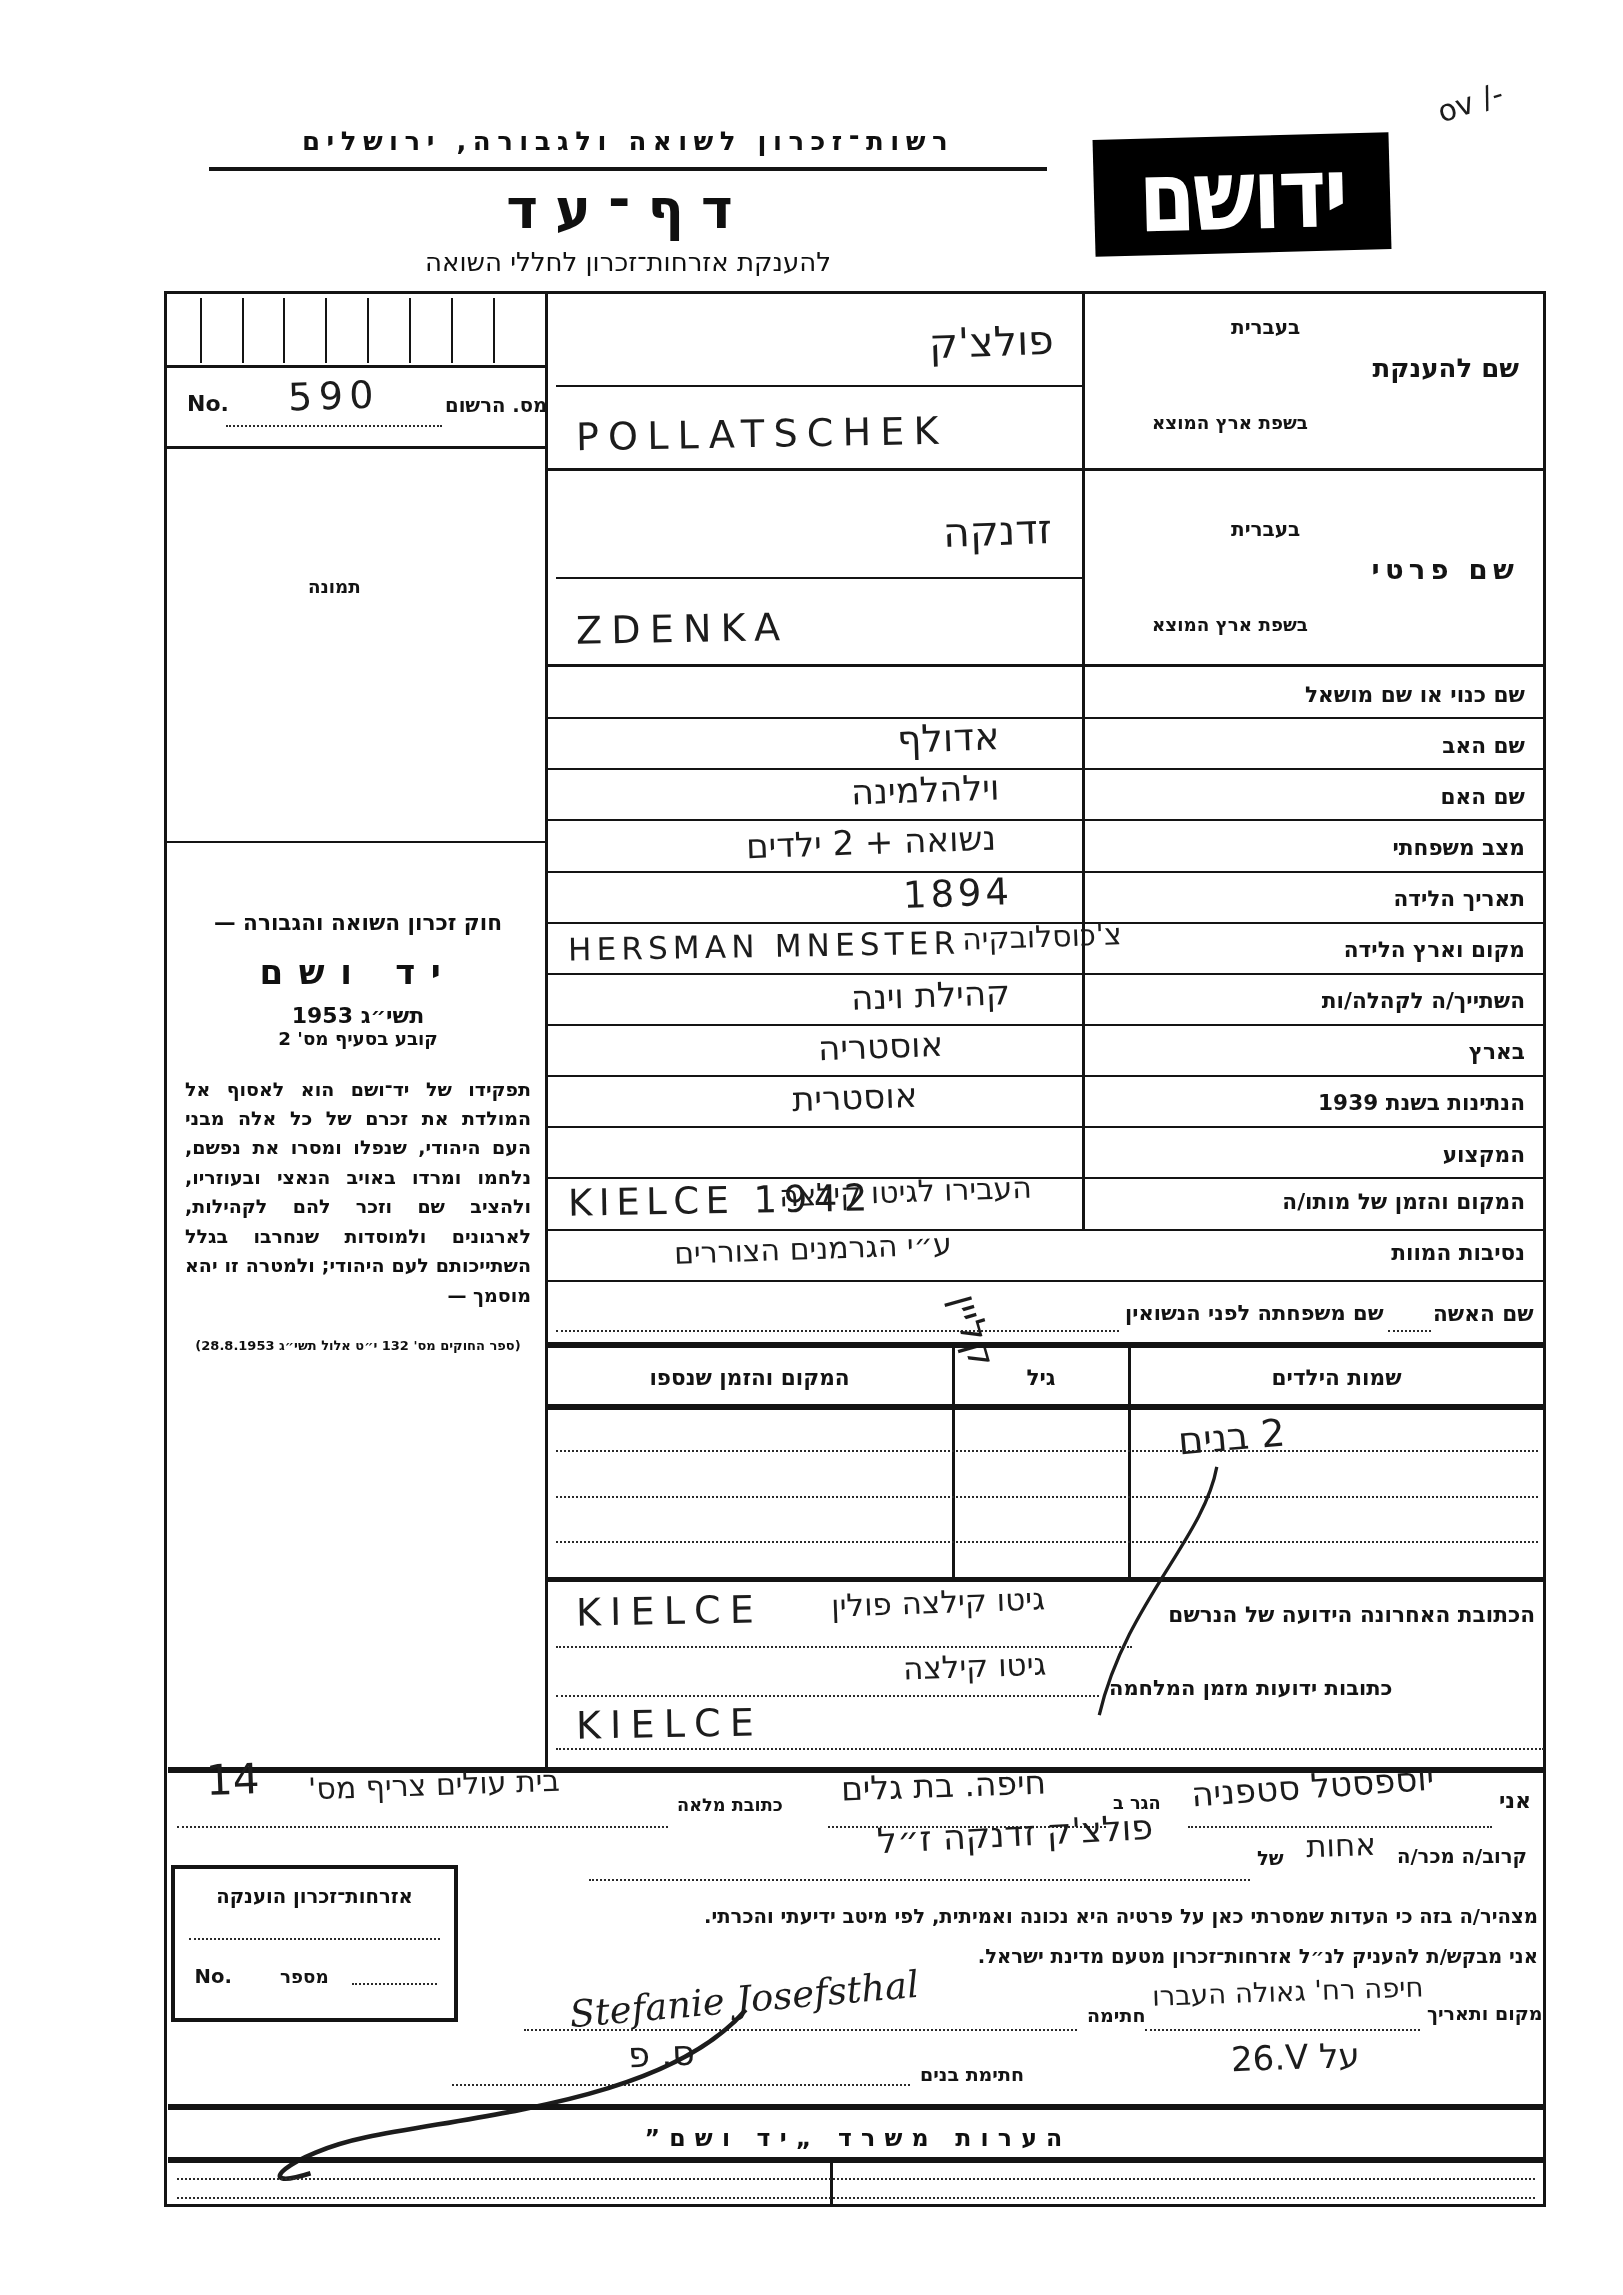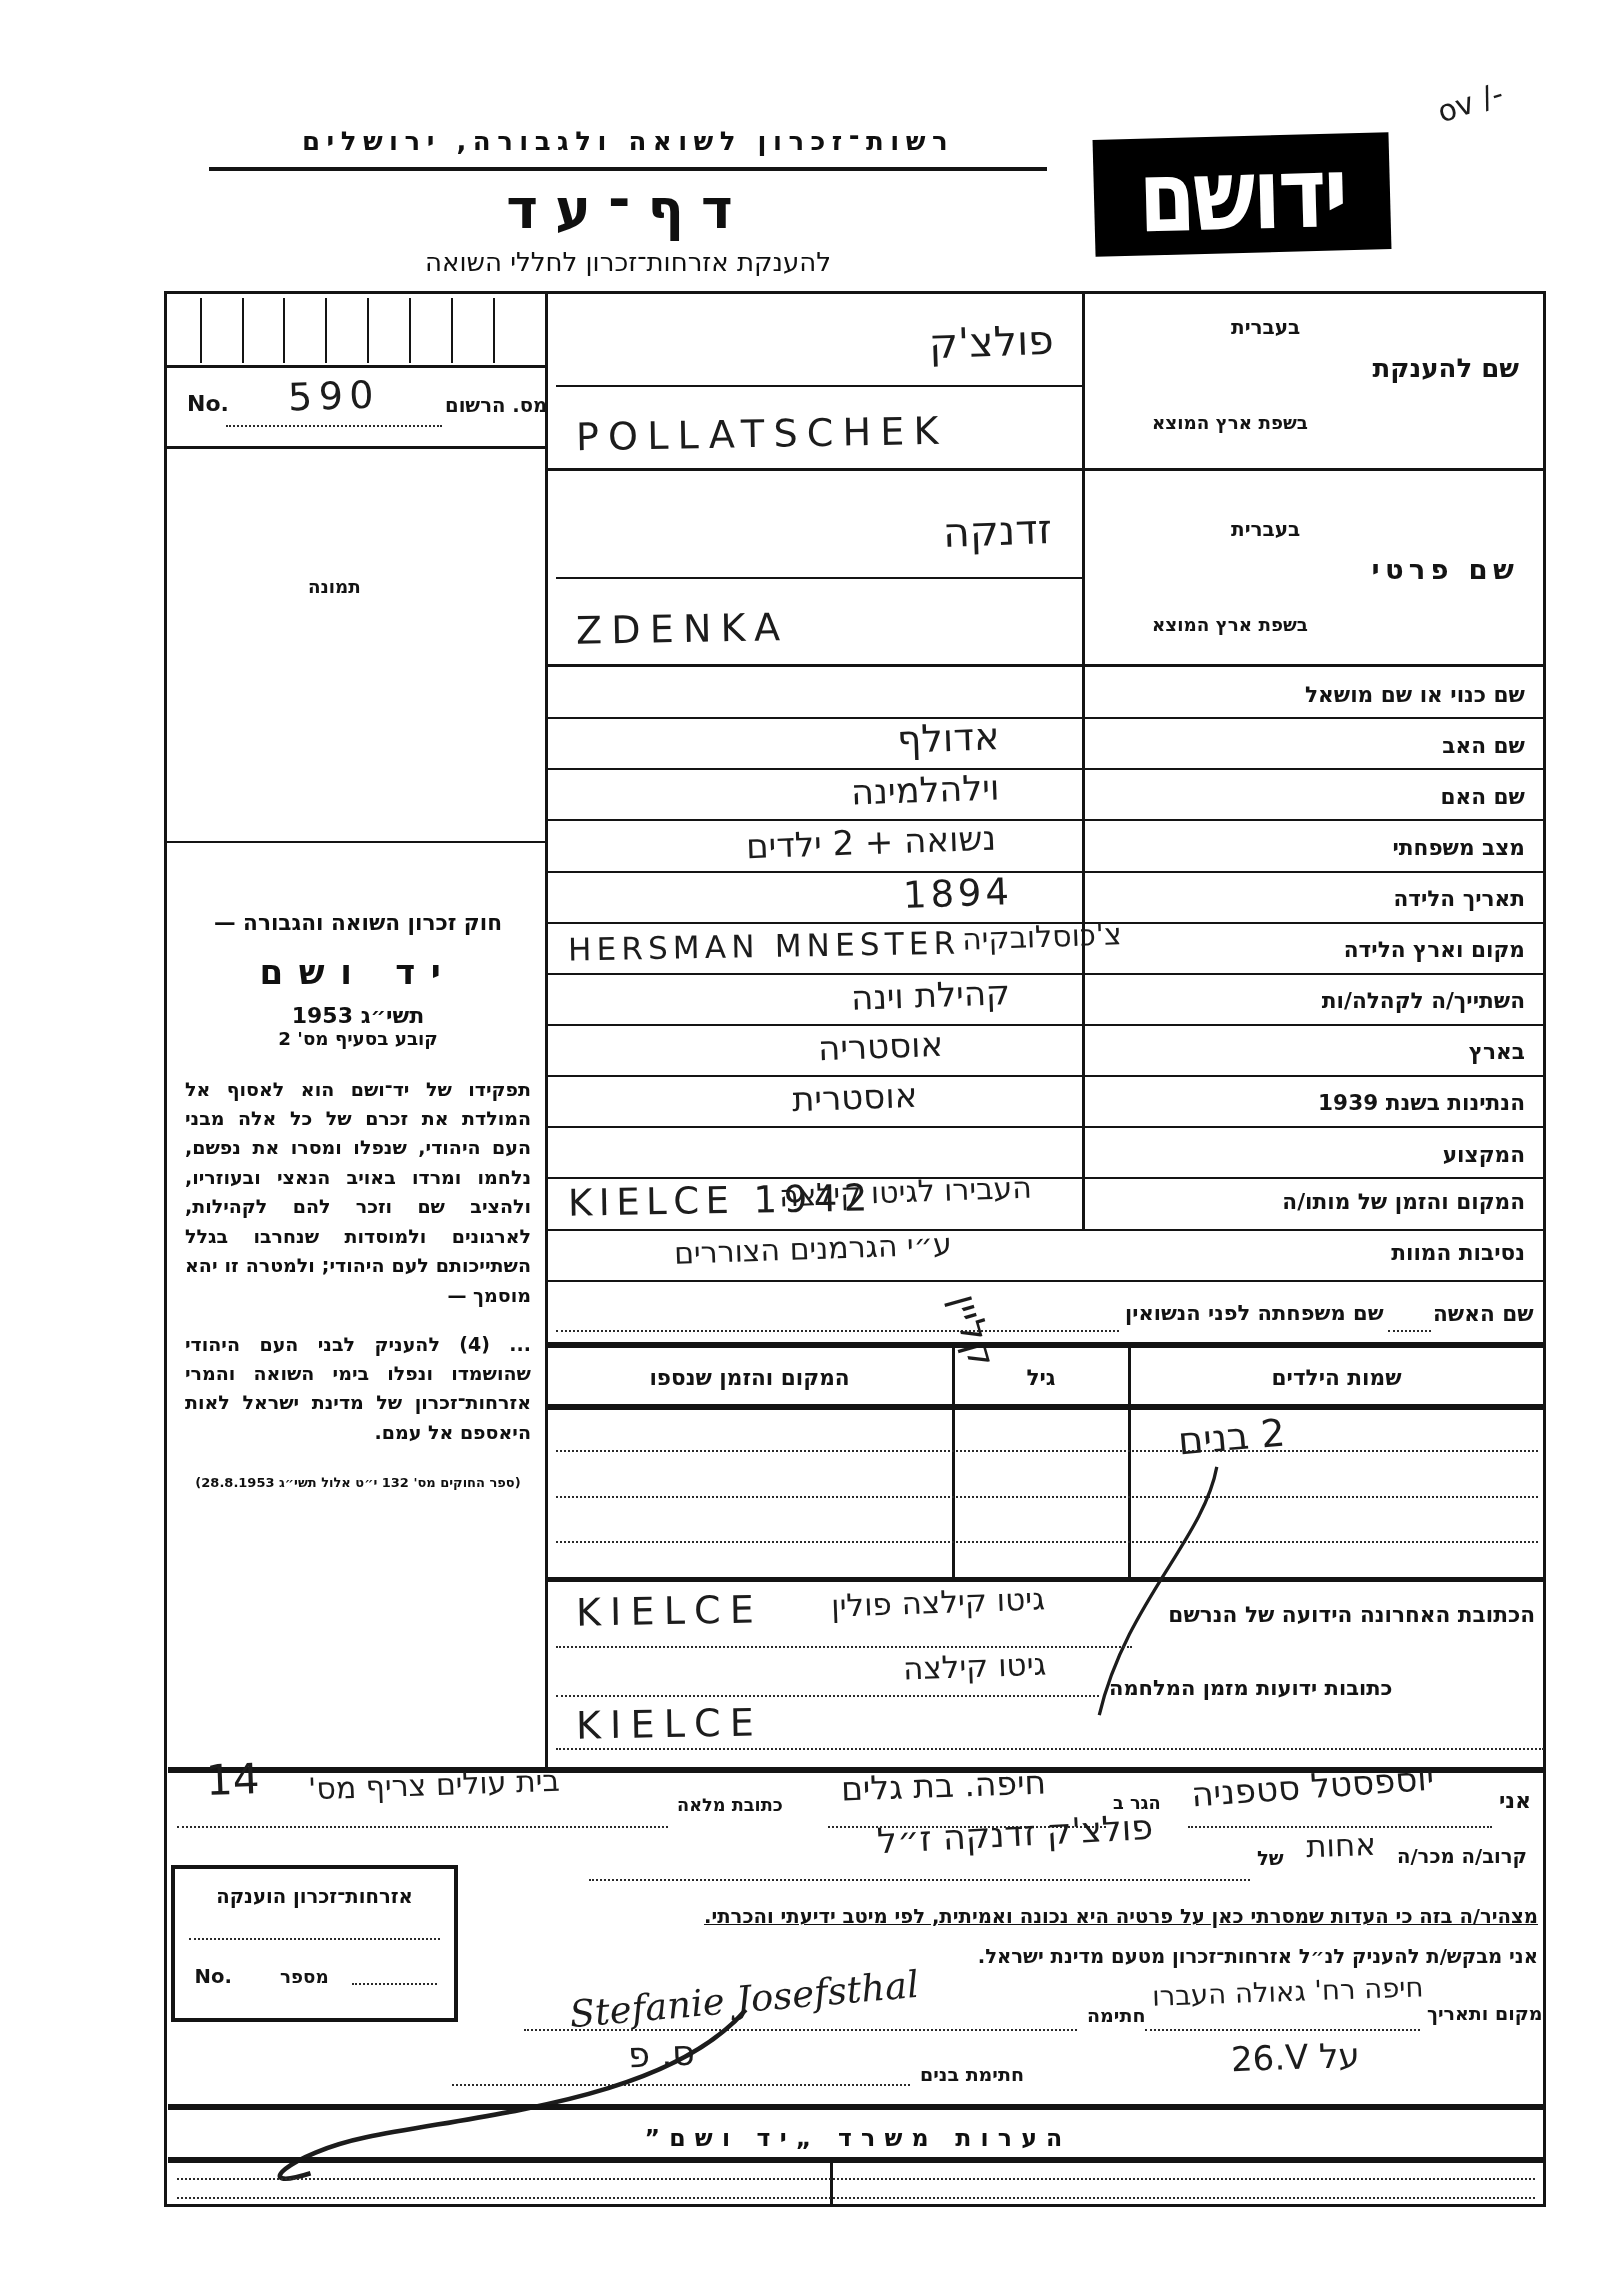--- a/index.html
+++ b/index.html
@@ -67,21 +67,20 @@
 
   <div class="lbl" style="left:308px;top:576px;font-size:18.3px;">תמונה</div>
   <div class="hl" style="left:164px;top:841px;width:383px;height:2px;"></div>
 
   <div class="abs" style="left:185px;top:910px;width:346px;">
     <div class="center" style="font-size:21.6px;font-weight:bold;">חוק זכרון השואה והגבורה —</div>
     <div class="center" style="font-size:34px;font-weight:bold;letter-spacing:15.7px;margin-top:17px;">יד ושם</div>
     <div class="center" style="font-size:22px;font-weight:bold;margin-top:10.5px;">תשי״ג 1953</div>
     <div class="center" style="font-size:18.3px;font-weight:bold;">קובע בסעיף מס' 2</div>
     <div style="font-size:19px;font-weight:bold;text-align:justify;line-height:1.55;margin-top:26px;">תפקידו של יד־ושם הוא לאסוף אל המולדת את זכרם של כל אלה מבני העם היהודי, שנפלו ומסרו את נפשם, נלחמו ומרדו באויב הנאצי ובעוזריו, ולהציב שם וזכר להם לקהילות, לארגונים ולמוסדות שנחרבו בגלל השתייכותם לעם היהודי; ולמטרה זו יהא מוסמך —</div>
-    <div style="font-size:19px;font-weight:bold;text-align:justify;line-height:1.55;margin-top:19.6px;">... (4) להעניק לבני העם היהודי שהושמדו ונפלו בימי השואה והמרי אזרחות־זכרון של מדינת ישראל לאות היאספם אל עמם.</div>
     <div class="center" style="font-size:13px;font-weight:bold;margin-top:27.5px;">(ספר החוקים מס' 132 י״ט אלול תשי״ג 28.8.1953)</div>
   </div>
 
   <div class="hl" style="left:556px;top:385px;width:526px;height:2px;"></div>
   <div class="hl" style="left:548px;top:468px;width:998px;height:2.6px;"></div>
   <div class="hl" style="left:556px;top:577px;width:526px;height:2px;"></div>
   <div class="hl" style="left:548px;top:664px;width:998px;height:2.6px;"></div>
   <div class="hl" style="left:548px;top:717px;width:998px;height:2px;"></div>
   <div class="hl" style="left:548px;top:768px;width:998px;height:2px;"></div>
   <div class="hl" style="left:548px;top:819px;width:998px;height:2px;"></div>
@@ -181,21 +180,21 @@
   <div class="dot" style="left:177px;top:1826px;width:491px;"></div>
   <div class="dot" style="left:828px;top:1826px;width:278px;"></div>
   <div class="dot" style="left:1188px;top:1826px;width:304px;"></div>
 
   <div class="lbl" style="left:1397px;top:1845px;font-size:19.6px;">קרוב/ה מכר/ה</div>
   <div class="hw" style="left:1306px;top:1827px;font-size:31px;">אחות</div>
   <div class="lbl" style="left:1257px;top:1847px;font-size:19.6px;">של</div>
   <div class="hw" style="left:877px;top:1814px;font-size:35px;transform:rotate(-3deg);">פולצ'ק זדנקה ז״ל</div>
   <div class="dot" style="left:589px;top:1879px;width:661px;"></div>
 
-  <div class="lbl-r" style="left:497px;top:1905px;width:1041px;font-size:19.6px;white-space:normal;text-decoration:underline;">מצהיר/ה בזה כי העדות שמסרתי כאן על פרטיה היא נכונה ואמיתית, לפי מיטב ידיעתי והכרתי.</div>
+  <div class="lbl-r" style="left:497px;top:1905px;width:1041px;font-size:19.6px;white-space:normal;">מצהיר/ה בזה כי העדות שמסרתי כאן על פרטיה היא נכונה ואמיתית, לפי מיטב ידיעתי והכרתי.</div>
   <div class="lbl-r" style="left:497px;top:1945px;width:1041px;font-size:19.6px;white-space:normal;">אני מבקש/ת להעניק לנ״ל אזרחות־זכרון מטעם מדינת ישראל.</div>
 
   <div class="abs" style="left:171px;top:1865px;width:287px;height:157px;border:4.6px solid #141414;box-sizing:border-box;">
     <div class="center" style="font-size:19.6px;font-weight:bold;margin-top:15.7px;">אזרחות־זכרון הוענקה</div>
     <div style="margin:30px 14.4px 0 14.4px;border-bottom:2.6px dotted #2a2a2a;"></div>
     <div style="position:relative;margin-top:25px;">
       <span class="lbl" style="left:19.6px;top:0;font-size:19.6px;direction:ltr;position:absolute;">No.</span>
       <span class="lbl" style="left:105px;top:1.3px;font-size:18.3px;position:absolute;">מספר</span>
       <span style="position:absolute;left:177px;top:18.3px;width:85px;border-bottom:2.6px dotted #2a2a2a;"></span>
     </div>

